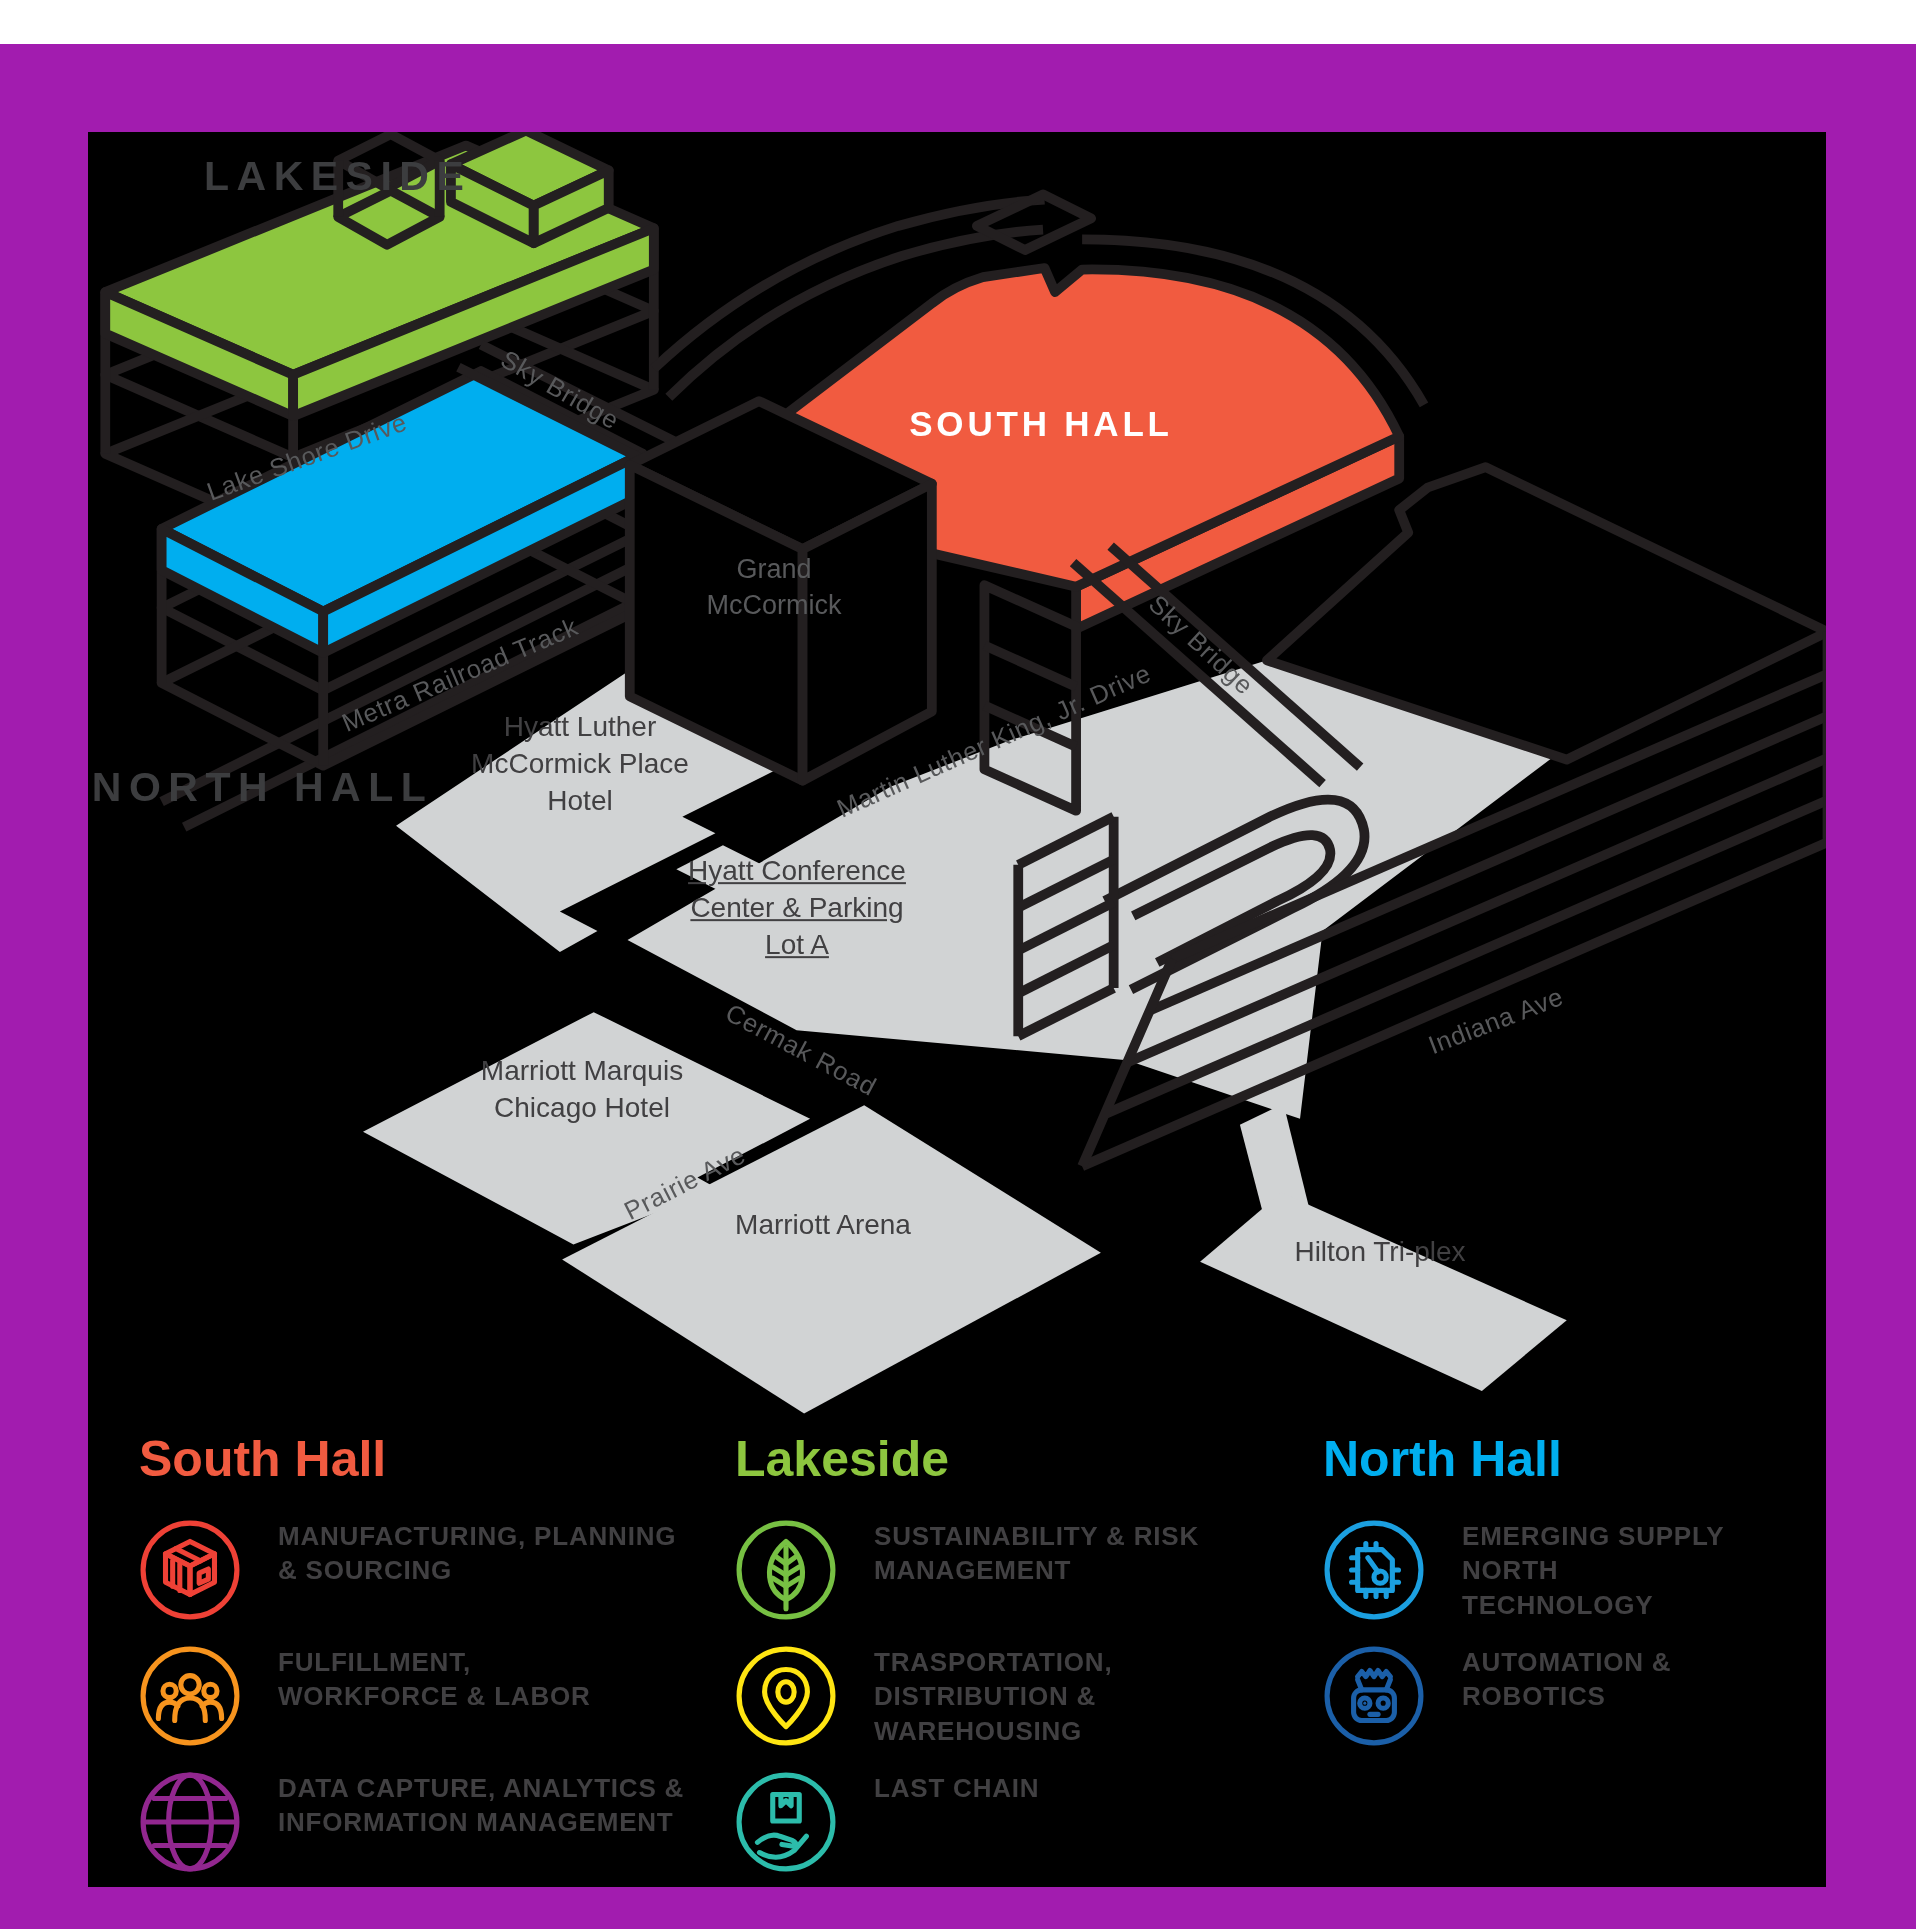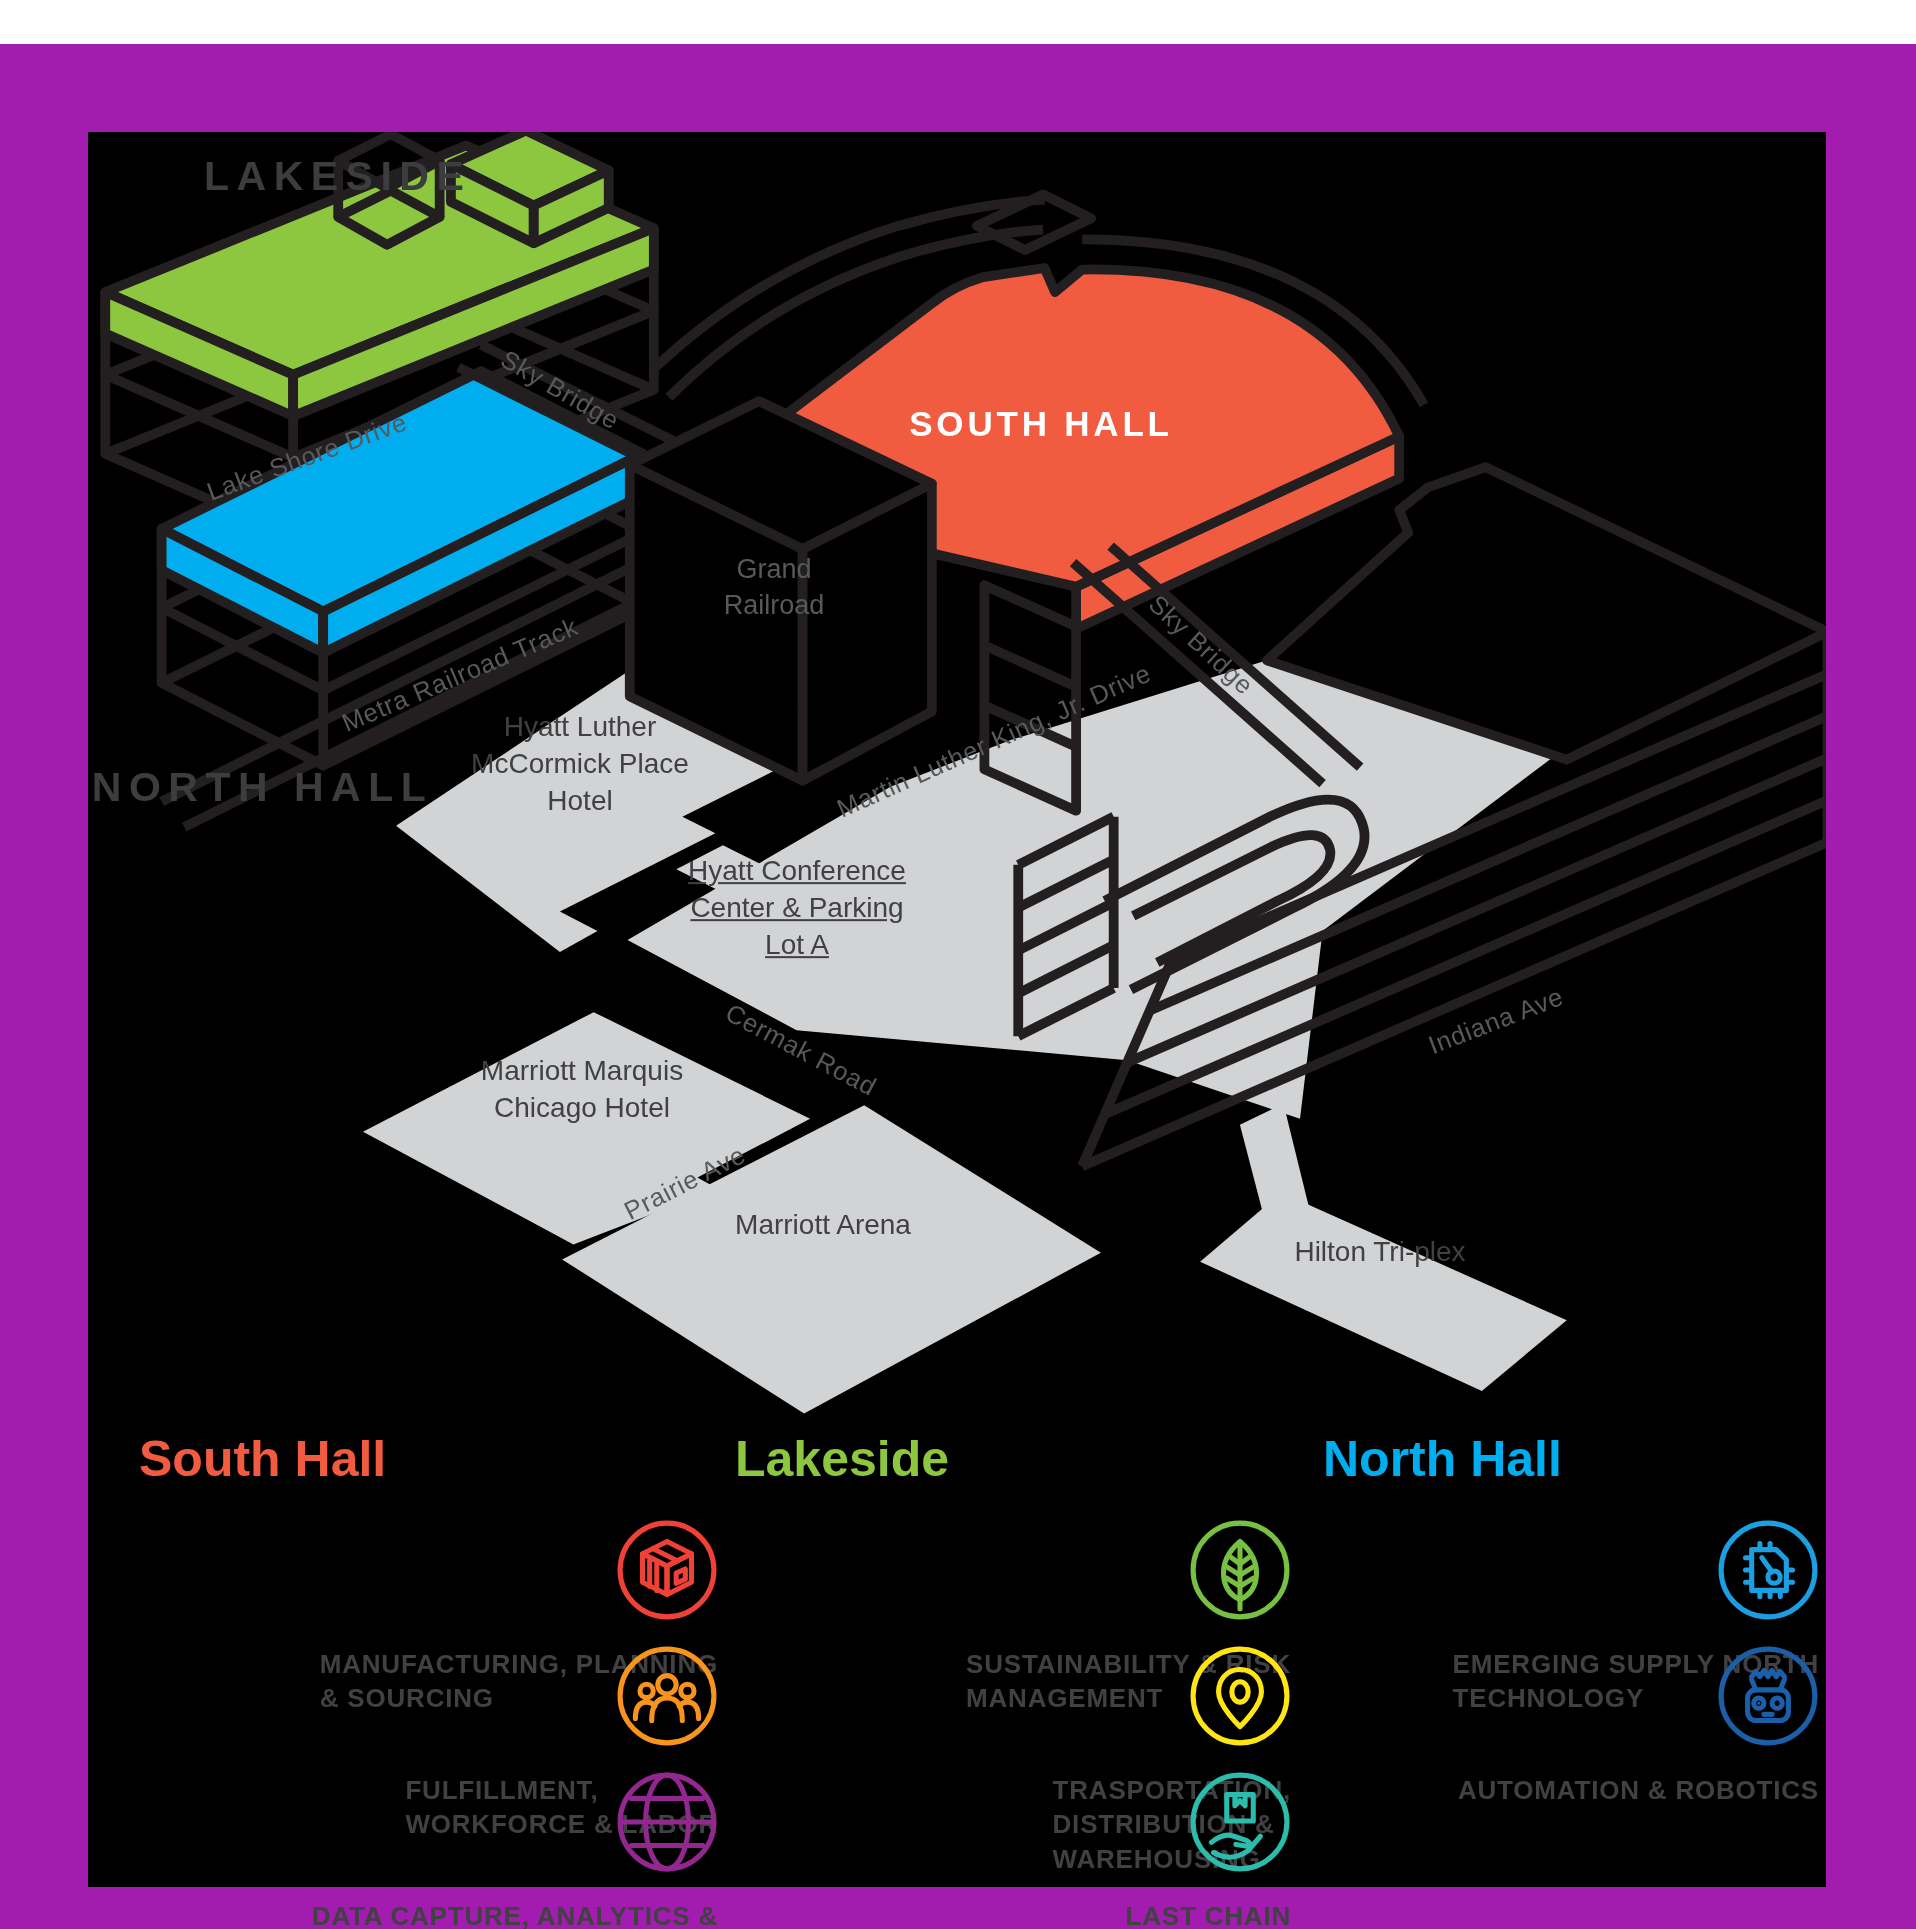--- a/index.html
+++ b/index.html
@@ -14,21 +14,21 @@
   .map-art .f-black{fill:#000;}
   .map-art .parcel{fill:var(--parcel);stroke:none;}
   .mlabel{position:absolute;white-space:pre-line;}
   .area-label{font-size:41px;font-weight:bold;letter-spacing:7.5px;color:var(--area_text);}
   .hall-label{font-size:35px;font-weight:bold;letter-spacing:3.8px;color:var(--hall_text);}
   .street-label{font-size:25.6px;letter-spacing:0.8px;color:var(--street_text);white-space:nowrap;}
   .place-label{font-size:28px;line-height:1.33;text-align:center;color:var(--parcel_text);}
   .gc-label{font-size:27px;line-height:1.35;text-align:center;color:var(--street_text);}
   .legend-col{position:absolute;}
   .legend-title{font-size:50px;font-weight:bold;letter-spacing:0px;margin-bottom:30px;line-height:1.15;}
-  .legend-row{display:flex;align-items:flex-end;gap:26px;height:126px;flex-direction:column;}
+  .legend-row{display:flex;align-items:flex-start;gap:37px;height:126px;}
   .licon{width:102px;height:102px;flex:0 0 102px;}
   .licon svg{width:102px;height:102px;display:block;}
   .licon svg *{stroke:currentColor;fill:none;stroke-width:5;stroke-linecap:round;stroke-linejoin:round;}
   .licon svg .fill-cc{fill:currentColor;stroke:none;}
   .legend-item-label{font-size:26px;font-weight:bold;letter-spacing:0.8px;line-height:1.33;
                      color:var(--legend_text);white-space:pre-line;}
 </style>
 </head>
 <body>
 
@@ -136,21 +136,21 @@
       <g>
         <line x1="1428" y1="690" x2="1760" y2="984"></line>
         <line x1="1478" y1="668" x2="1810" y2="962"></line>
       </g>
     </svg>
 
     <div class="mlabel area-label" style="left: 116px; top: 44px; transform: translate(0px, -50%); color: rgb(60, 61, 63);">LAKESIDE</div>
     <div class="mlabel area-label" style="left: 3.8px; top: 655px; transform: translate(0px, -50%); color: rgb(60, 61, 63);">NORTH HALL</div>
     <div class="mlabel hall-label" style="left: 953px; top: 292px; transform: translate(-50%, -50%); color: rgb(255, 255, 255);">SOUTH HALL</div>
     <div class="mlabel gc-label" style="left: 686px; top: 455px; transform: translate(-50%, -50%); color: rgb(88, 89, 91);">Grand
-Railroad</div>
+McCormick</div>
 
     <div class="mlabel street-label" style="left: 472px; top: 258px; transform: translate(-50%, -50%) rotate(30deg); color: rgb(88, 89, 91);">Sky Bridge</div>
     <div class="mlabel street-label" style="left: 1113px; top: 513px; transform: translate(-50%, -50%) rotate(43deg); color: rgb(88, 89, 91);">Sky Bridge</div>
     <div class="mlabel street-label" style="left: 219px; top: 325px; transform: translate(-50%, -50%) rotate(-20deg); color: rgb(88, 89, 91);">Lake Shore Drive</div>
     <div class="mlabel street-label" style="left: 372px; top: 543px; transform: translate(-50%, -50%) rotate(-23deg); color: rgb(88, 89, 91);">Metra Railroad Track</div>
     <div class="mlabel street-label" style="left: 906px; top: 609px; transform: translate(-50%, -50%) rotate(-24deg); color: rgb(88, 89, 91);">Martin Luther King, Jr. Drive</div>
     <div class="mlabel street-label" style="left: 713px; top: 918px; transform: translate(-50%, -50%) rotate(28deg); color: rgb(88, 89, 91);">Cermak Road</div>
     <div class="mlabel street-label" style="left: 597px; top: 1051px; transform: translate(-50%, -50%) rotate(-27deg); color: rgb(88, 89, 91);">Prairie Ave</div>
     <div class="mlabel street-label" style="left: 1408px; top: 889px; transform: translate(-50%, -50%) rotate(-21deg); color: rgb(88, 89, 91);">Indiana Ave</div>
 

